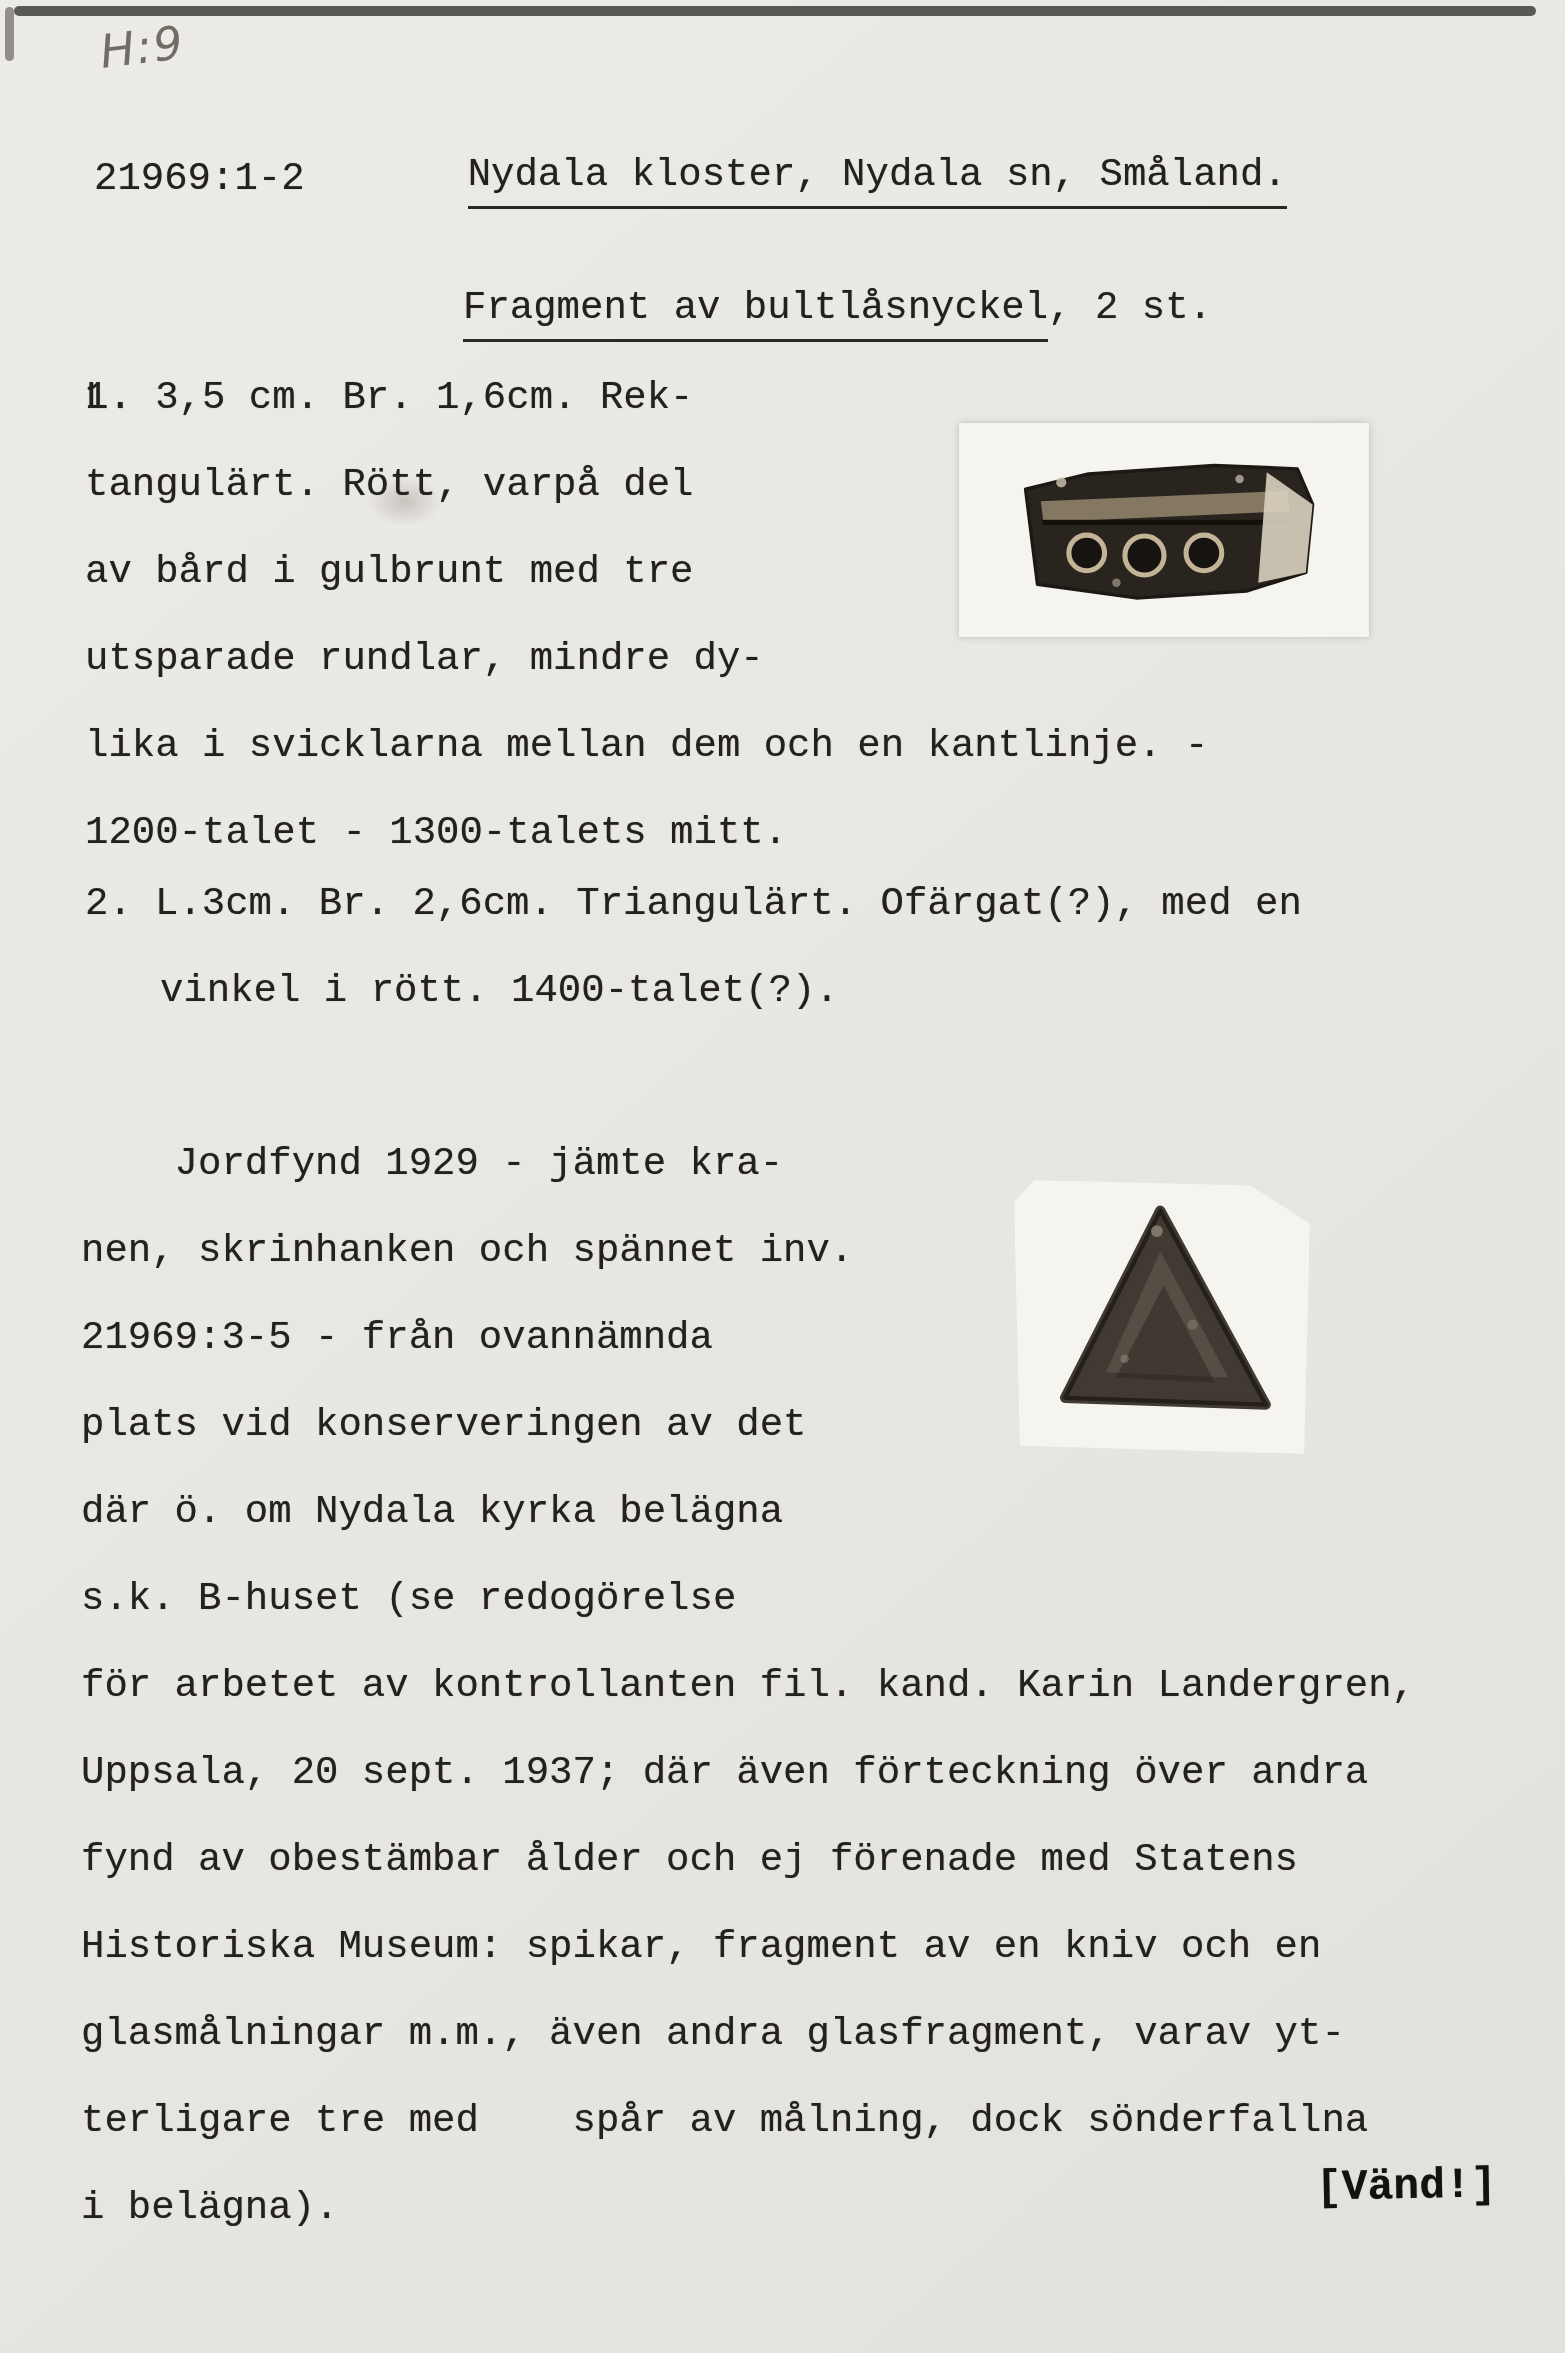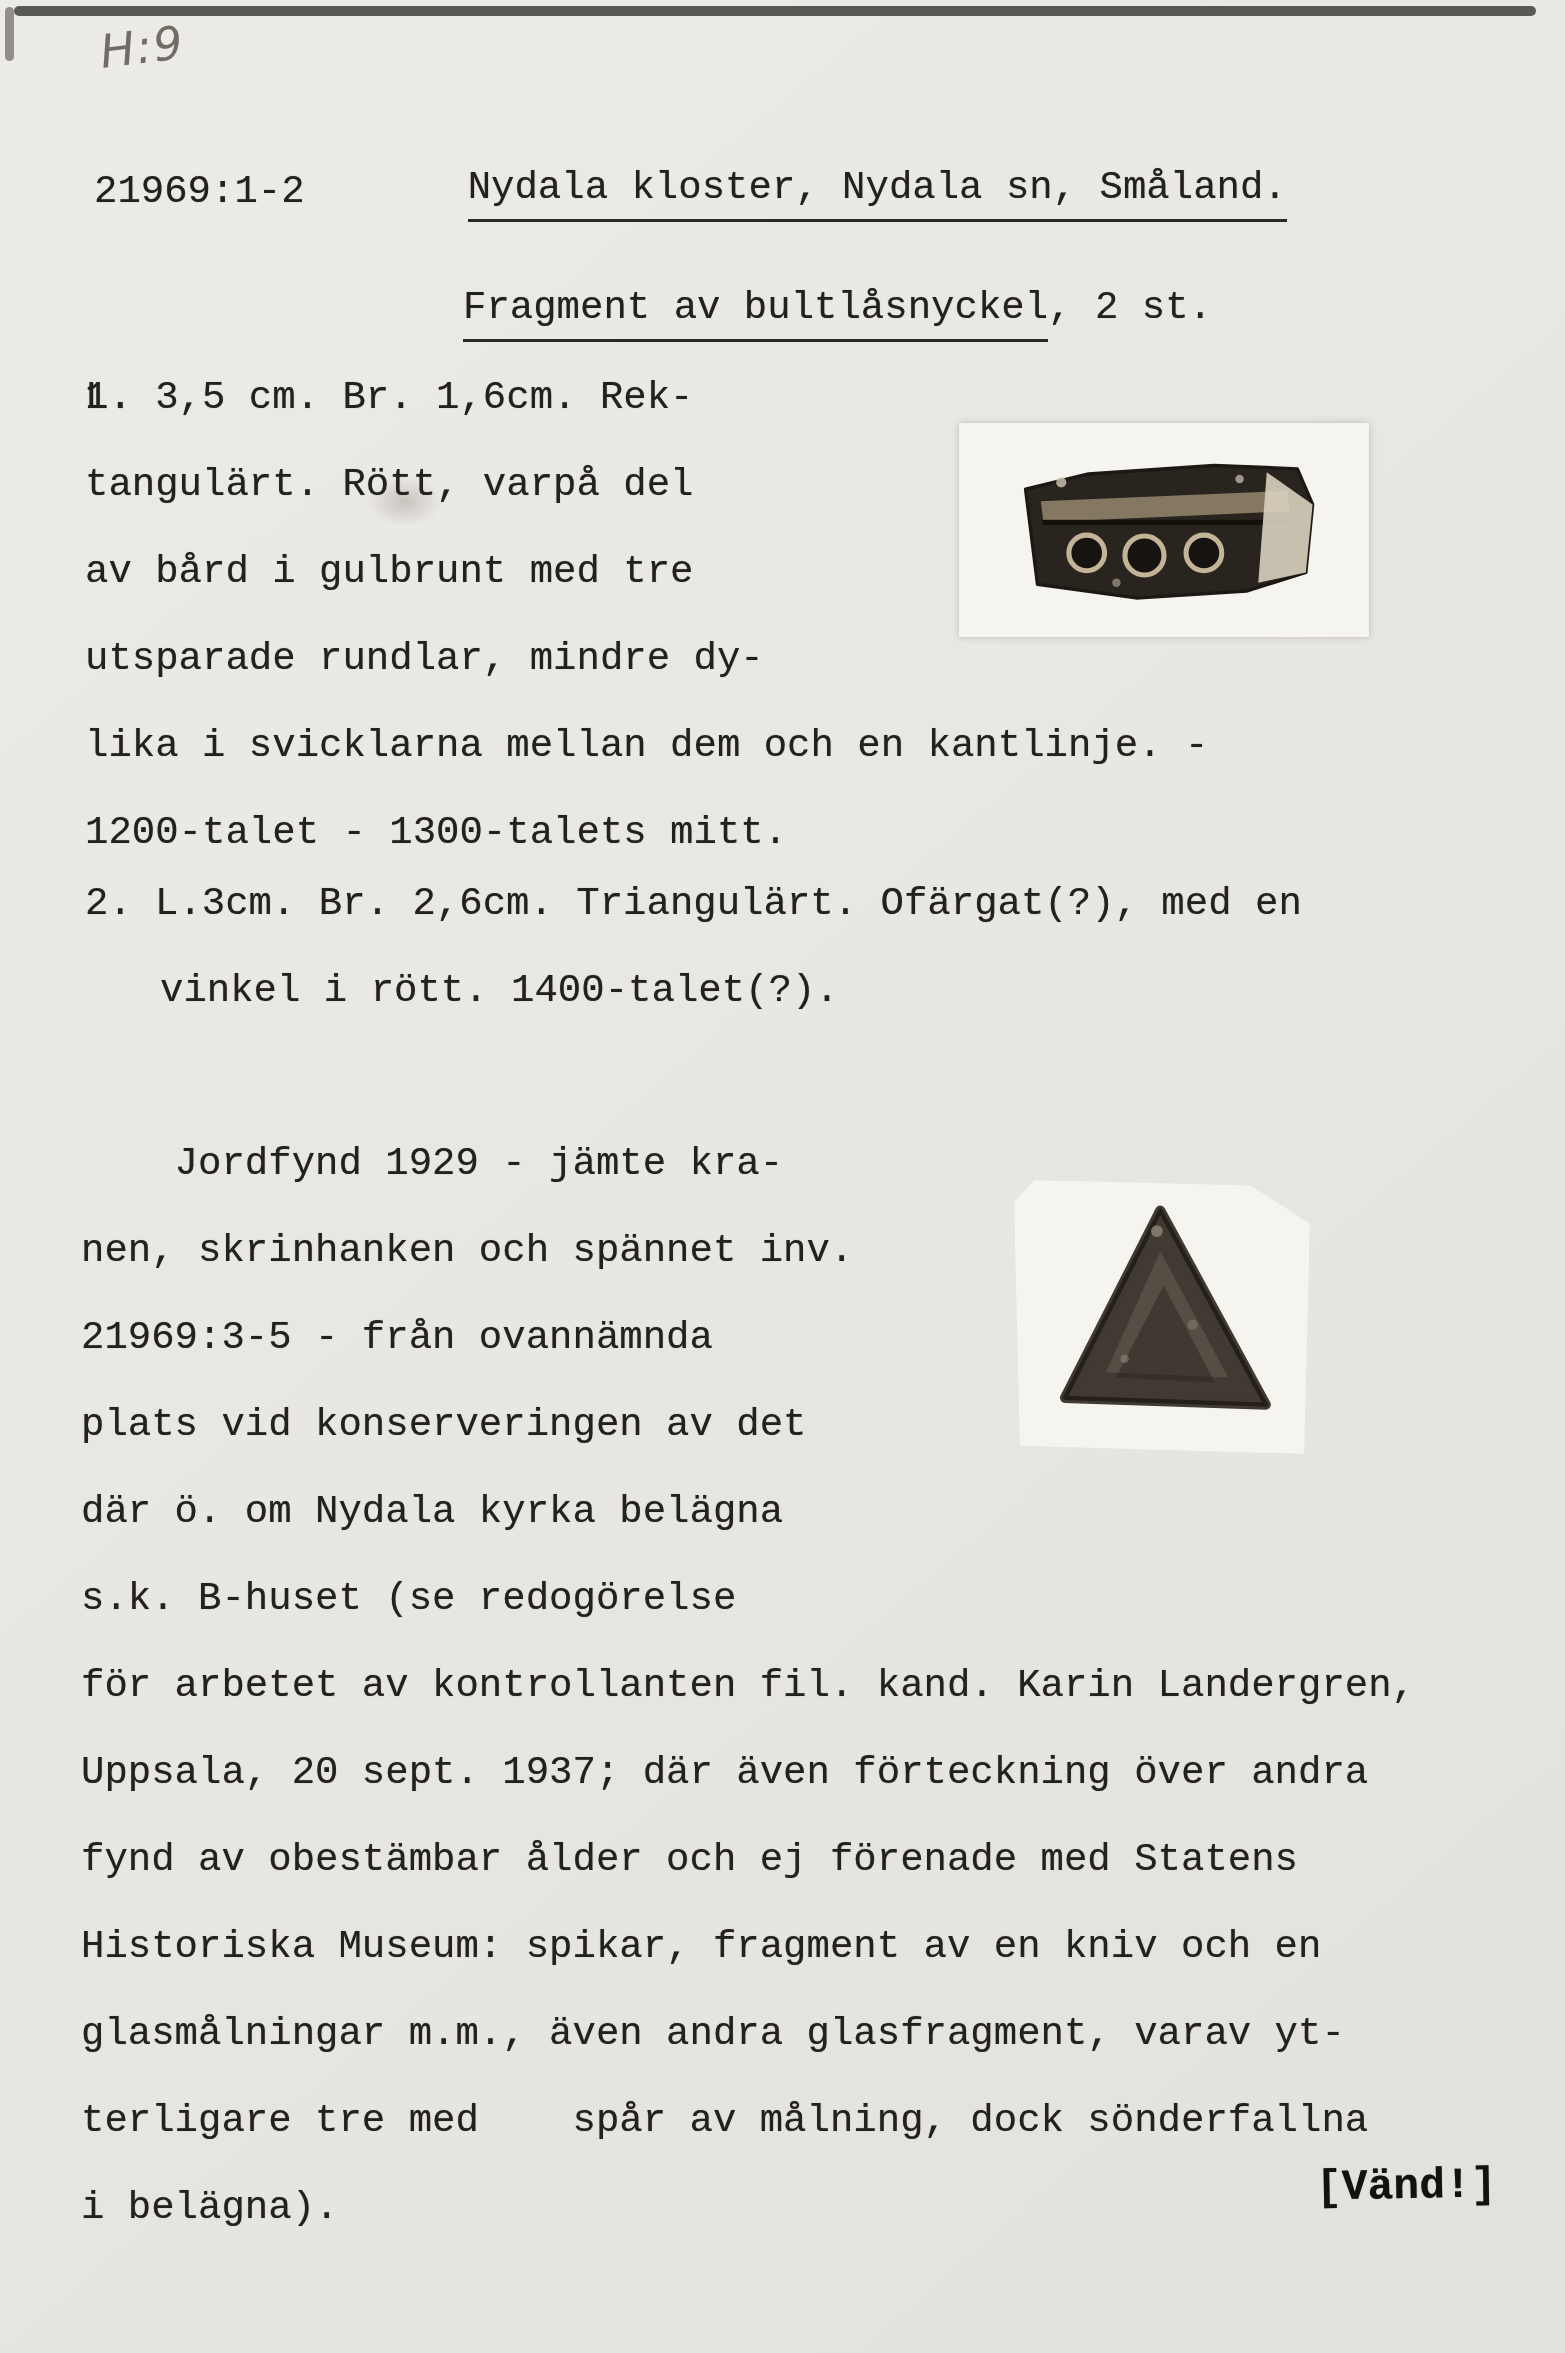--- a/index.html
+++ b/index.html
@@ -31,21 +31,21 @@
     font-size:39px;
     text-shadow:0 0 0.9px rgba(20,18,12,.45);
   }
   .line{white-space:pre;line-height:87px;height:87px;}
   .underlined{
     border-bottom:3.4px solid #2b2923;
     padding-bottom:6px;
     display:inline-block;
     line-height:49px;height:49px;
   }
-  .header-row{position:absolute;top:149px;left:94px;}
+  .header-row{position:absolute;top:136px;left:94px;}
   .header-row .inv-id{display:inline-block;margin-right:163px;line-height:87px;vertical-align:top;padding-top:0;}
   .header-row .title-wrap{display:inline-block;margin-top:15.3px;}
   .subtitle-row{position:absolute;top:265px;left:463px;line-height:87px;}
   .subtitle-row .underlined{vertical-align:baseline;}
   .item{position:absolute;left:85px;}
   .item .num{position:absolute;left:0;top:0;line-height:87px;}
   .item1{top:355px;}
   .item1 .lines{}
   .item2{top:861px;}
   .item2 .l0{margin-left:70px;}

